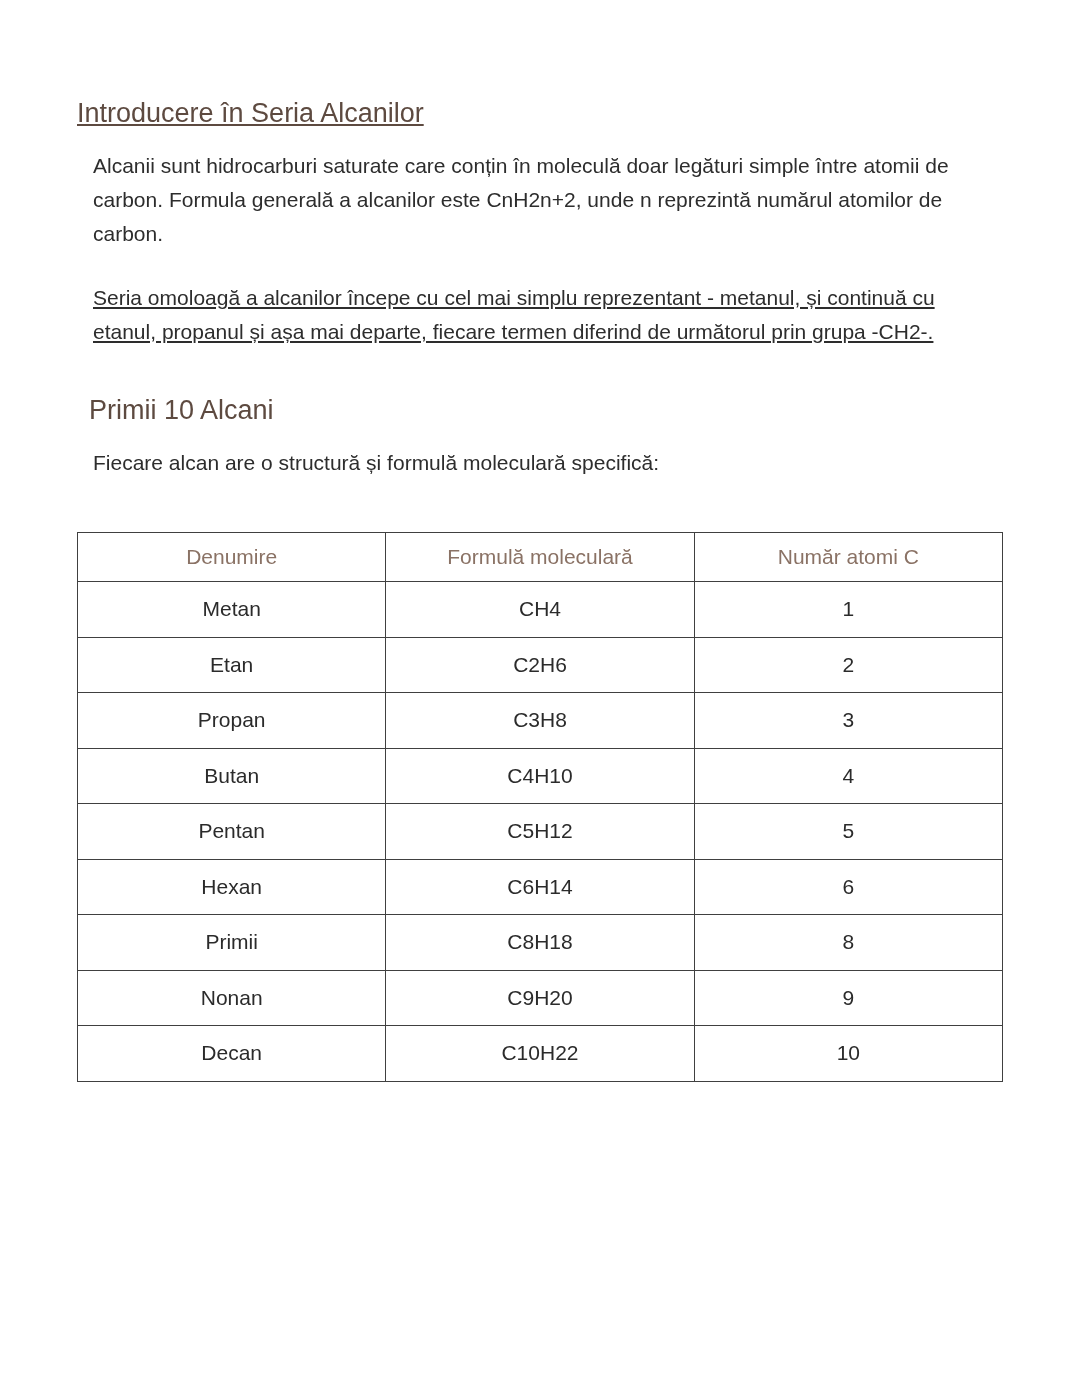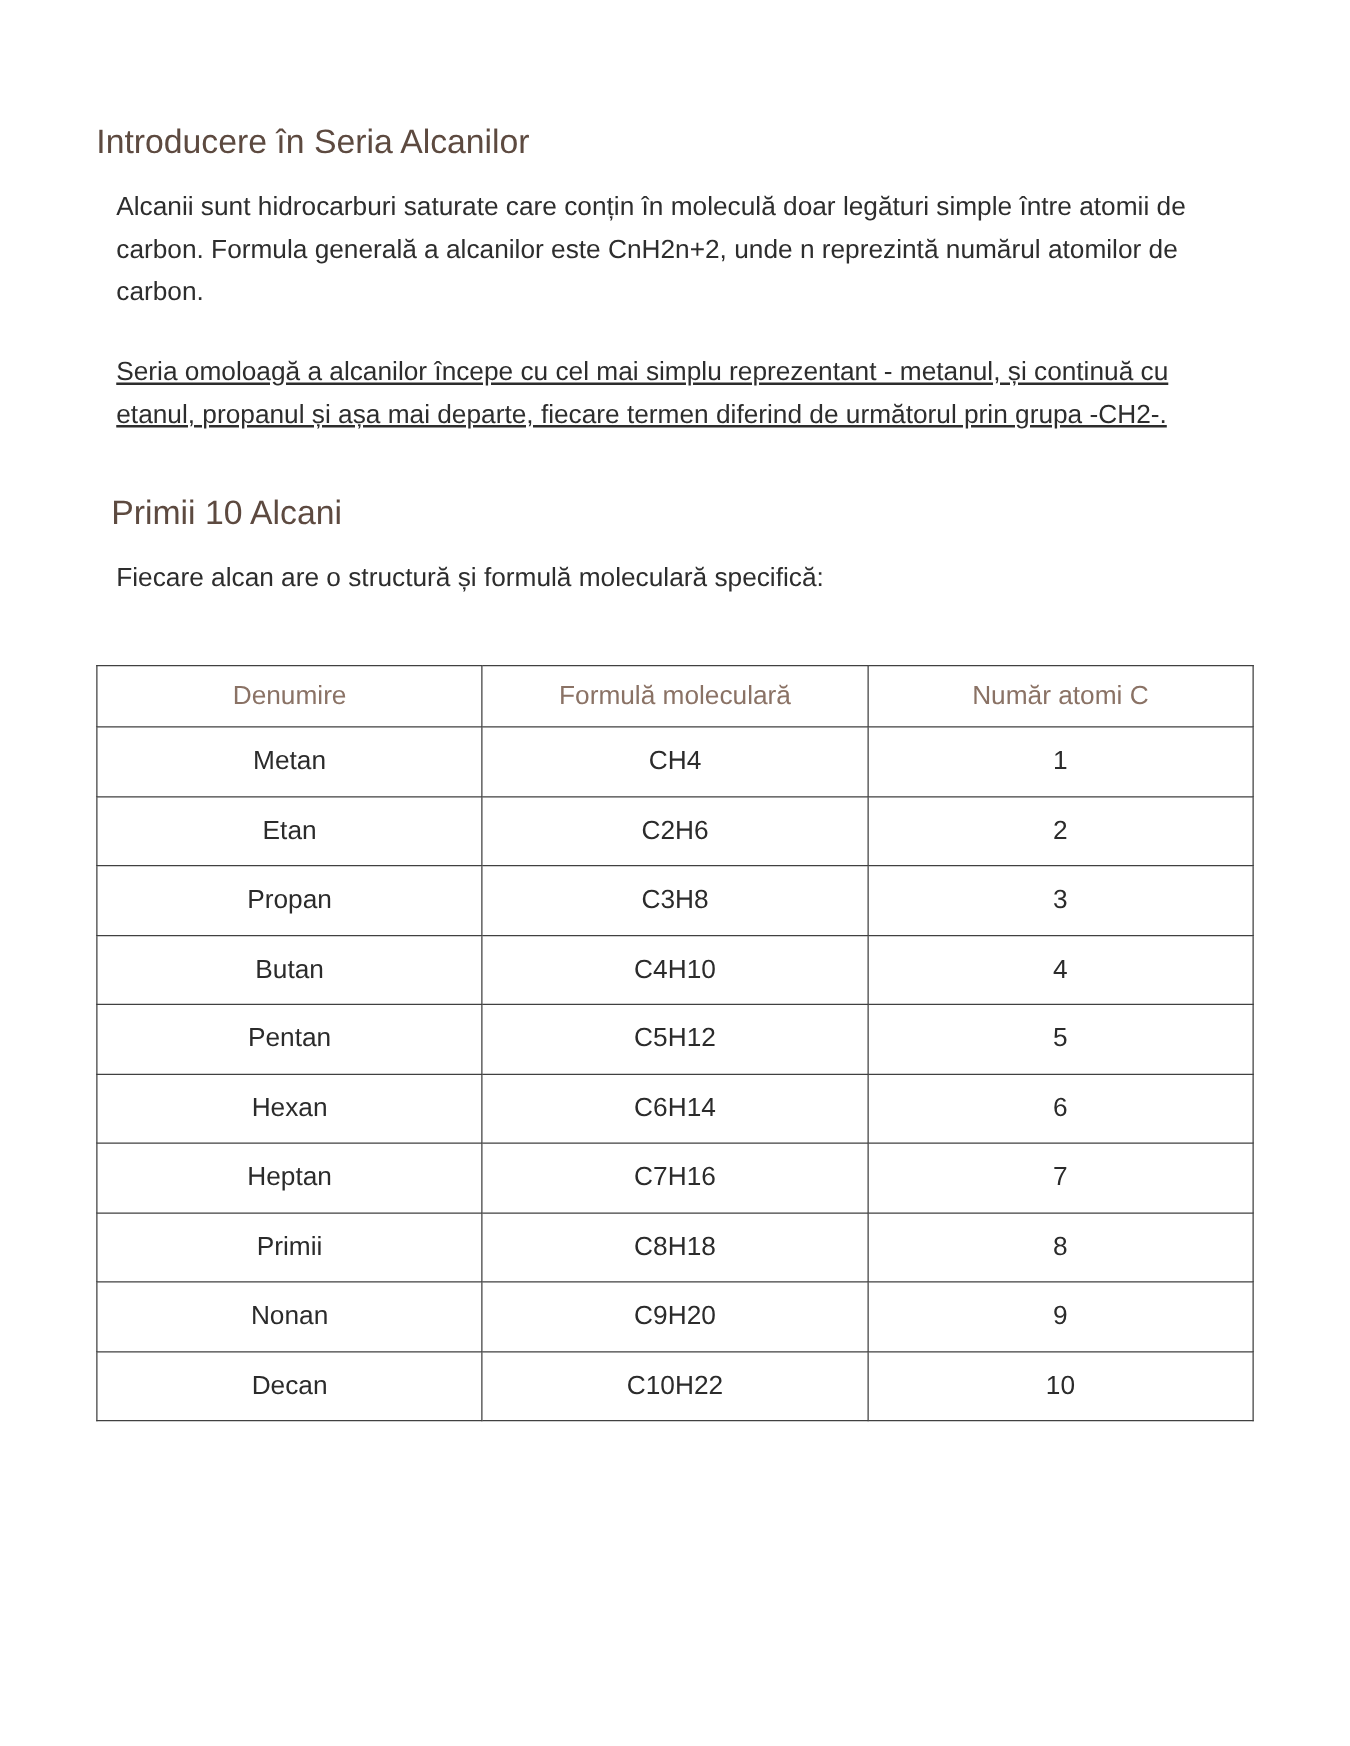--- a/index.html
+++ b/index.html
@@ -27,20 +27,21 @@
 
   .section-heading {
     margin: 0;
     font-size: 27px;
     font-weight: 400;
     color: #5d4a40;
   }
 
   .section-heading.first {
     margin-top: 98px;
+    text-decoration: underline;
   }
 
   .section-heading.second {
     margin-top: 46px;
     margin-left: 12px;
   }
 
   .body-para {
     margin: 16px;
     margin-top: 20px;
@@ -131,25 +132,20 @@
           <td>Pentan</td>
           <td>C5H12</td>
           <td>5</td>
         </tr>
         <tr>
           <td>Hexan</td>
           <td>C6H14</td>
           <td>6</td>
         </tr>
         <tr>
-          <td>Heptan</td>
-          <td>C7H16</td>
-          <td>7</td>
-        </tr>
-        <tr>
           <td>Primii</td>
           <td>C8H18</td>
           <td>8</td>
         </tr>
         <tr>
           <td>Nonan</td>
           <td>C9H20</td>
           <td>9</td>
         </tr>
         <tr>

